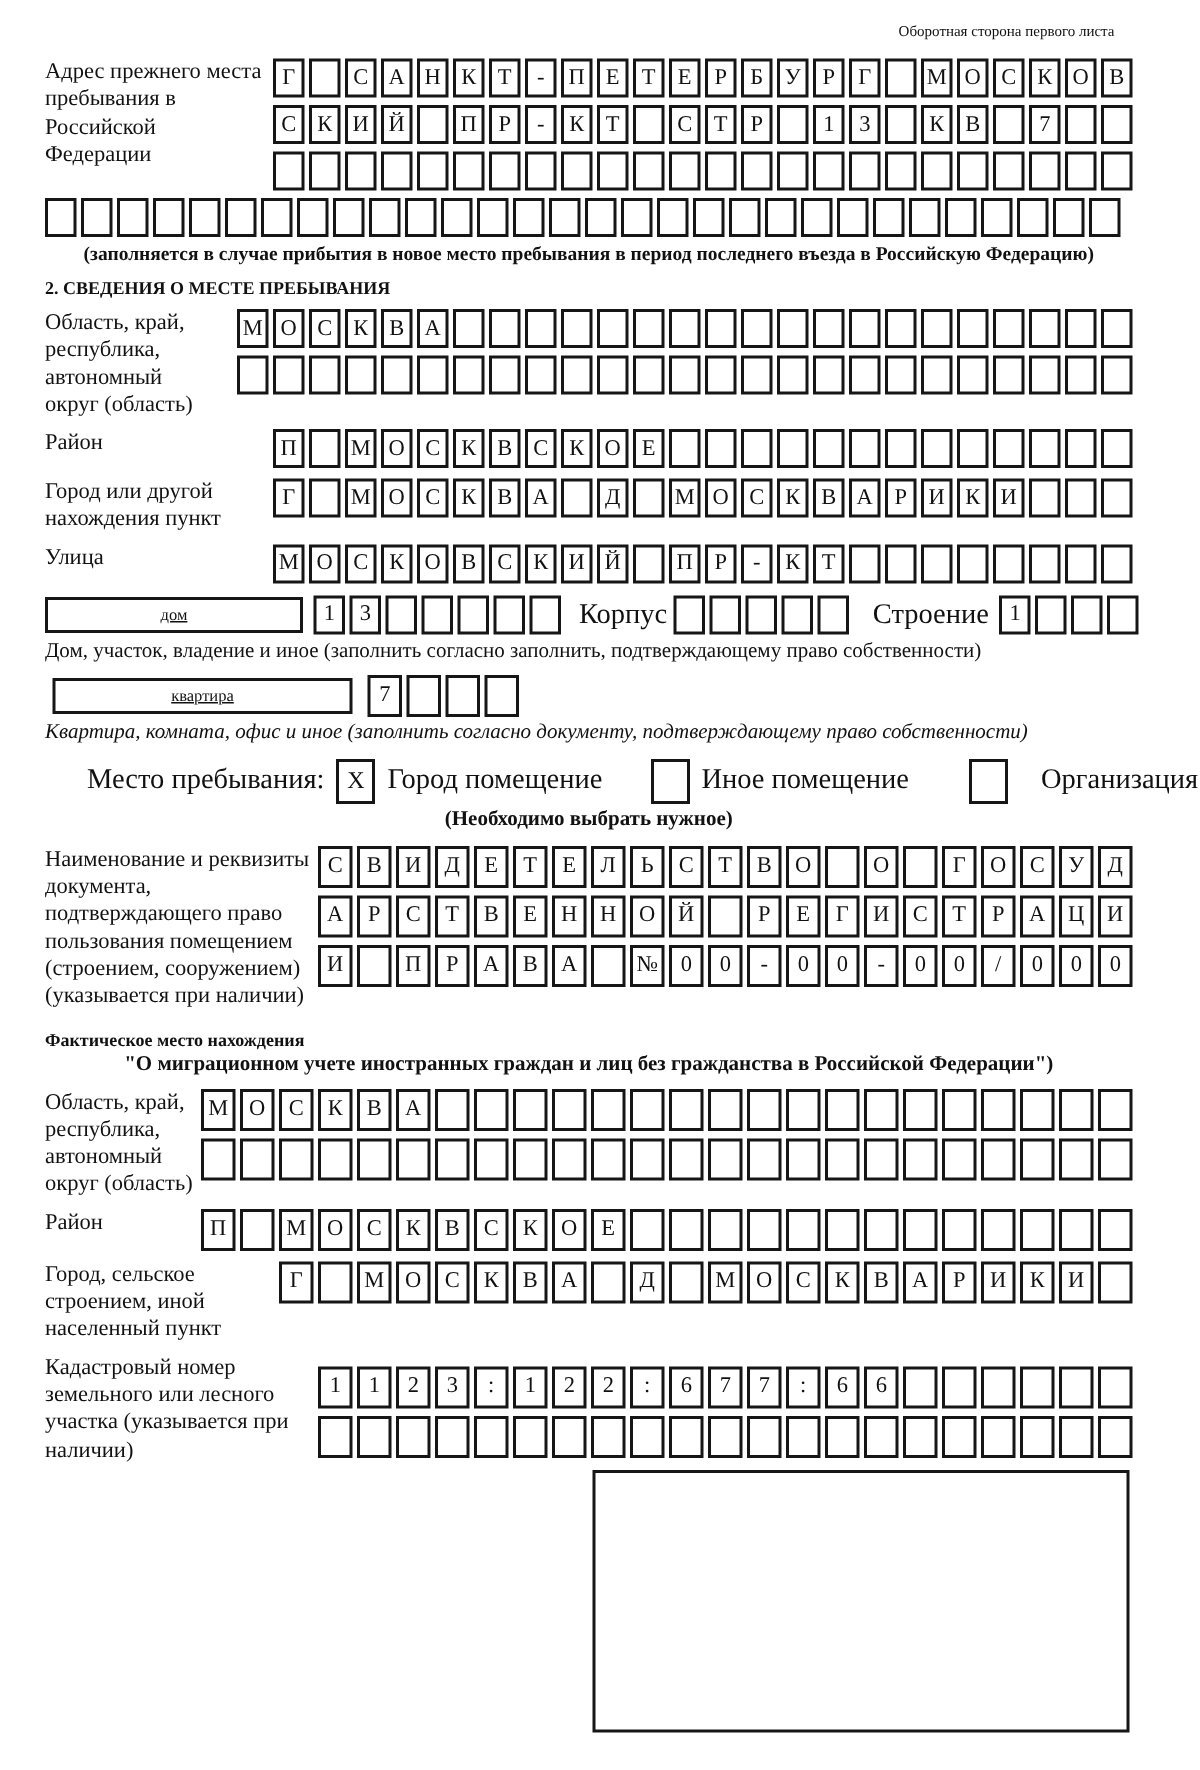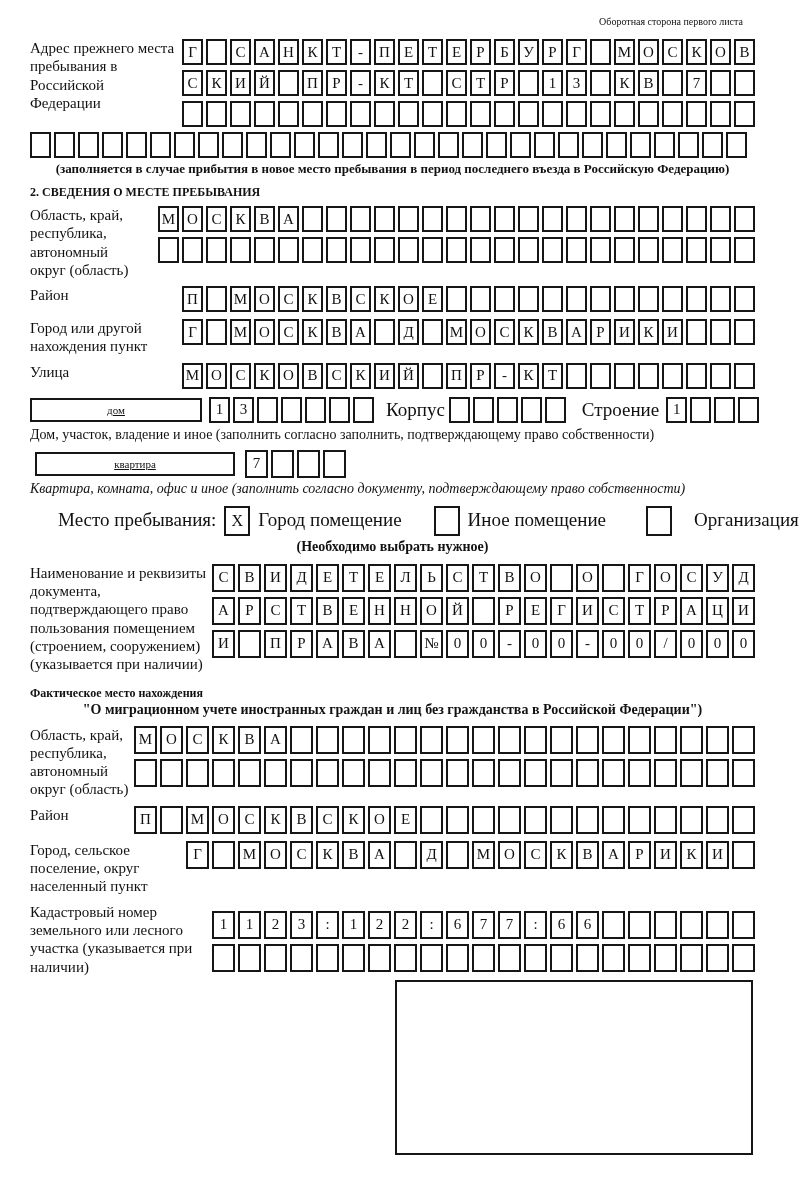--- a/index.html
+++ b/index.html
@@ -522,21 +522,21 @@
         <div class="cell"></div>
         <div class="cell"></div>
         <div class="cell"></div>
         <div class="cell"></div>
         <div class="cell"></div>
         <div class="cell"></div>
       </div>
   </div>
 
   <div class="formrow">
-    <div class="label" style="width:190px;">Город, сельское поселение, округ населенный пункт</div>
+    <div class="label" style="width:190px;">Город, сельское строением, иной населенный пункт</div>
     <div class="spacer"></div>
     <div class="boxrow w">
         <div class="cell">Г</div>
         <div class="cell"></div>
         <div class="cell">М</div>
         <div class="cell">О</div>
         <div class="cell">С</div>
         <div class="cell">К</div>
         <div class="cell">В</div>
         <div class="cell">А</div>

